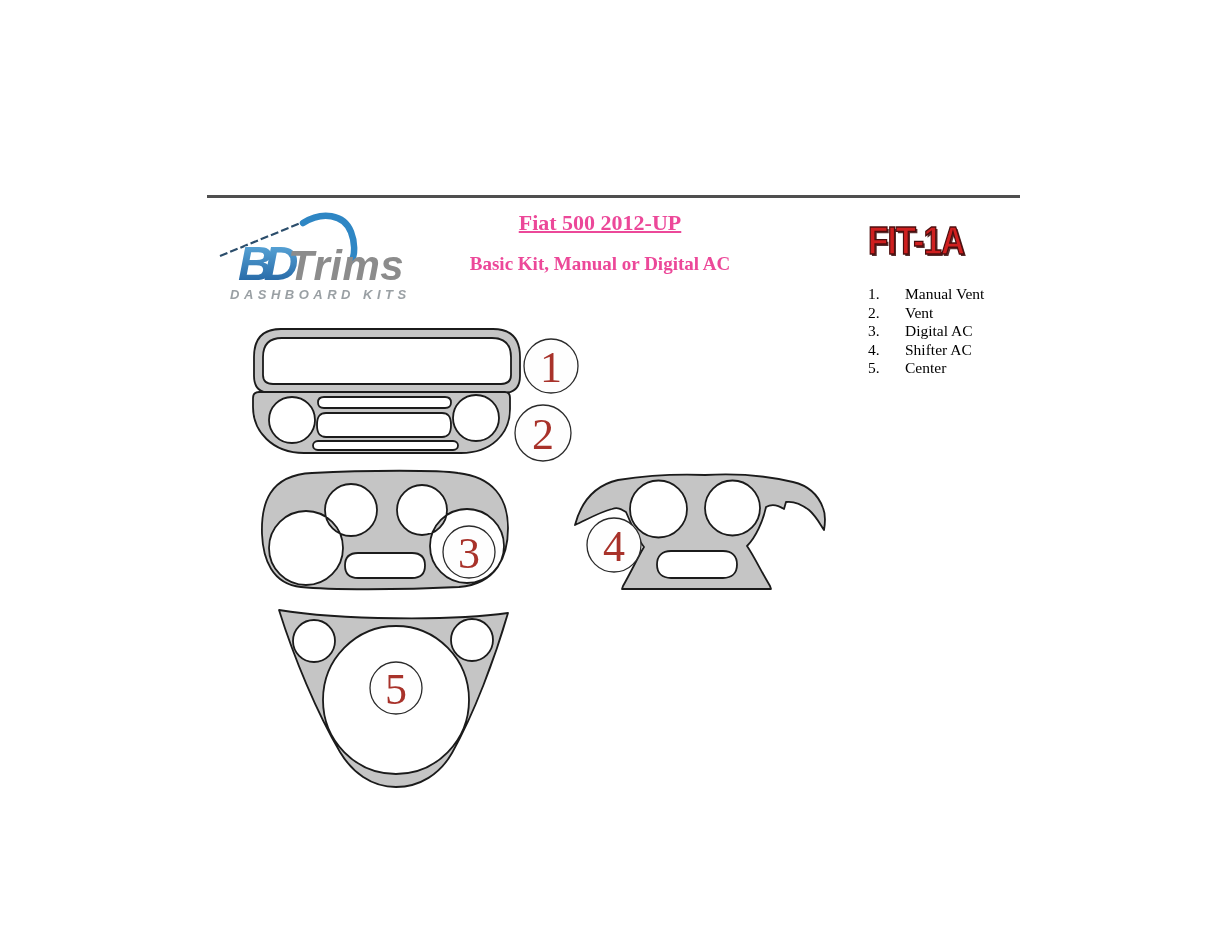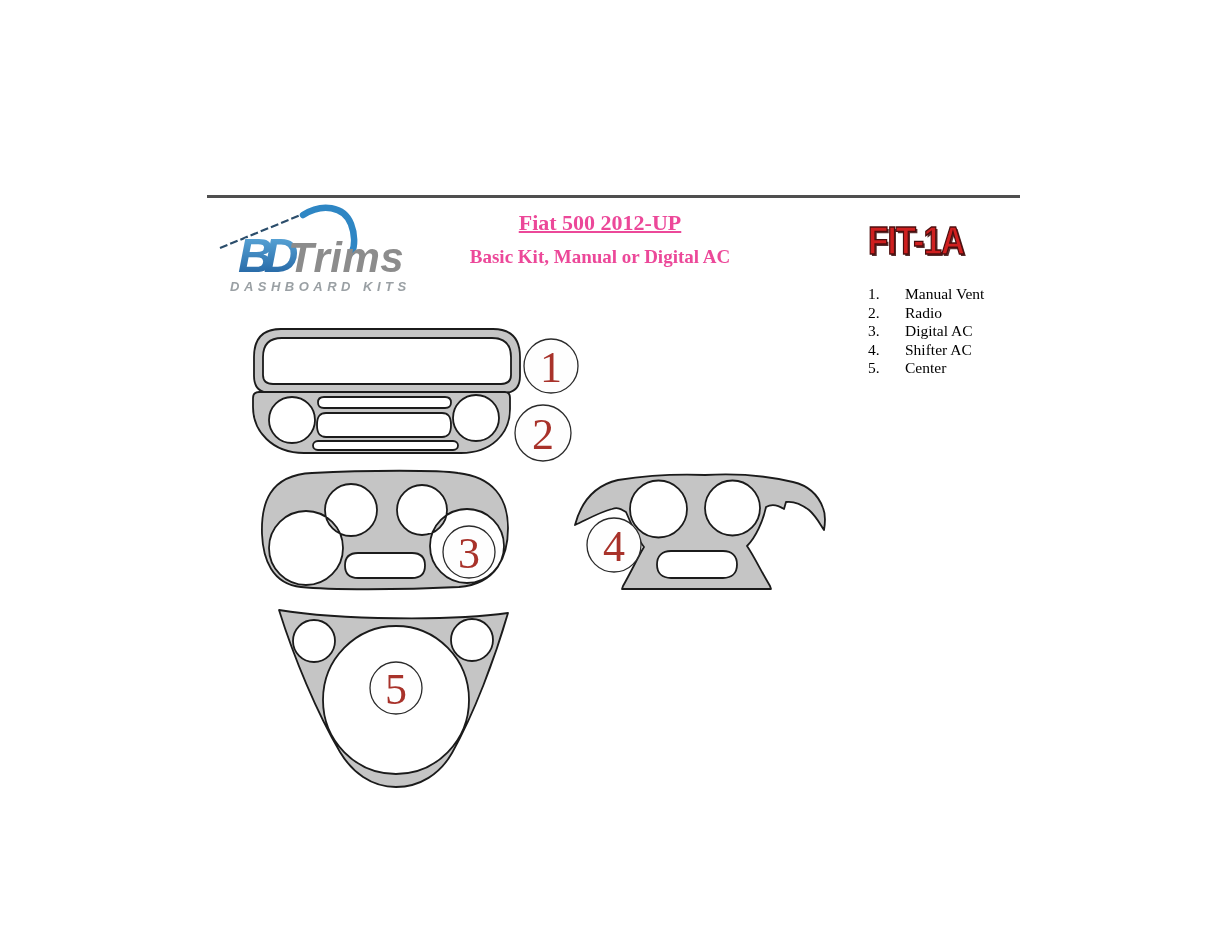--- a/index.html
+++ b/index.html
@@ -1,22 +1,22 @@
 <!DOCTYPE html>
 <html><head>
 <meta charset="utf-8">
 <style>
   html,body{margin:0;padding:0;background:#fff;}
   .page{position:relative;width:1228px;height:950px;background:#ffffff;overflow:hidden;
         font-family:"Liberation Serif",serif;}
   .rule{position:absolute;left:207px;top:195px;width:813px;height:3px;background:#4f4f4f;}
-  .logo{position:absolute;left:216px;top:202px;width:200px;height:100px;}
+  .logo{position:absolute;left:216px;top:210px;width:200px;height:100px;}
   .title-block{position:absolute;left:400px;top:210px;width:400px;text-align:center;color:#ec4899;}
   .title{font:bold 22px "Liberation Serif",serif;text-decoration:underline;text-decoration-thickness:2px;}
-  .subtitle{font:bold 19px "Liberation Serif",serif;margin-top:10px;}
+  .subtitle{font:bold 19px "Liberation Serif",serif;margin-top:17px;}
   .fit-code{position:absolute;left:868px;top:219px;
             font-family:"Liberation Sans",sans-serif;font-weight:900;font-size:39px;
             letter-spacing:-1px;color:#cf1f1f;
             -webkit-text-stroke:1.4px #4a0d0d;
             text-shadow:2px 2px 0 rgba(60,10,10,0.85);
             transform:scaleX(0.85);transform-origin:left top;white-space:nowrap;}
   .legend{position:absolute;left:868px;top:285px;color:#000;
           font:15.5px "Liberation Serif",serif;}
   .legend-row{display:flex;height:18.5px;line-height:18.5px;}
   .legend-num{width:37px;}
@@ -61,21 +61,21 @@
 
   <div class="fit-code">FIT-1A</div>
 
   <div class="legend">
     <div class="legend-row">
       <span class="legend-num">1.</span>
       <span class="legend-label">Manual Vent</span>
     </div>
     <div class="legend-row">
       <span class="legend-num">2.</span>
-      <span class="legend-label">Radio</span>
+      <span class="legend-label">Vent</span>
     </div>
     <div class="legend-row">
       <span class="legend-num">3.</span>
       <span class="legend-label">Digital AC</span>
     </div>
     <div class="legend-row">
       <span class="legend-num">4.</span>
       <span class="legend-label">Shifter AC</span>
     </div>
     <div class="legend-row">

